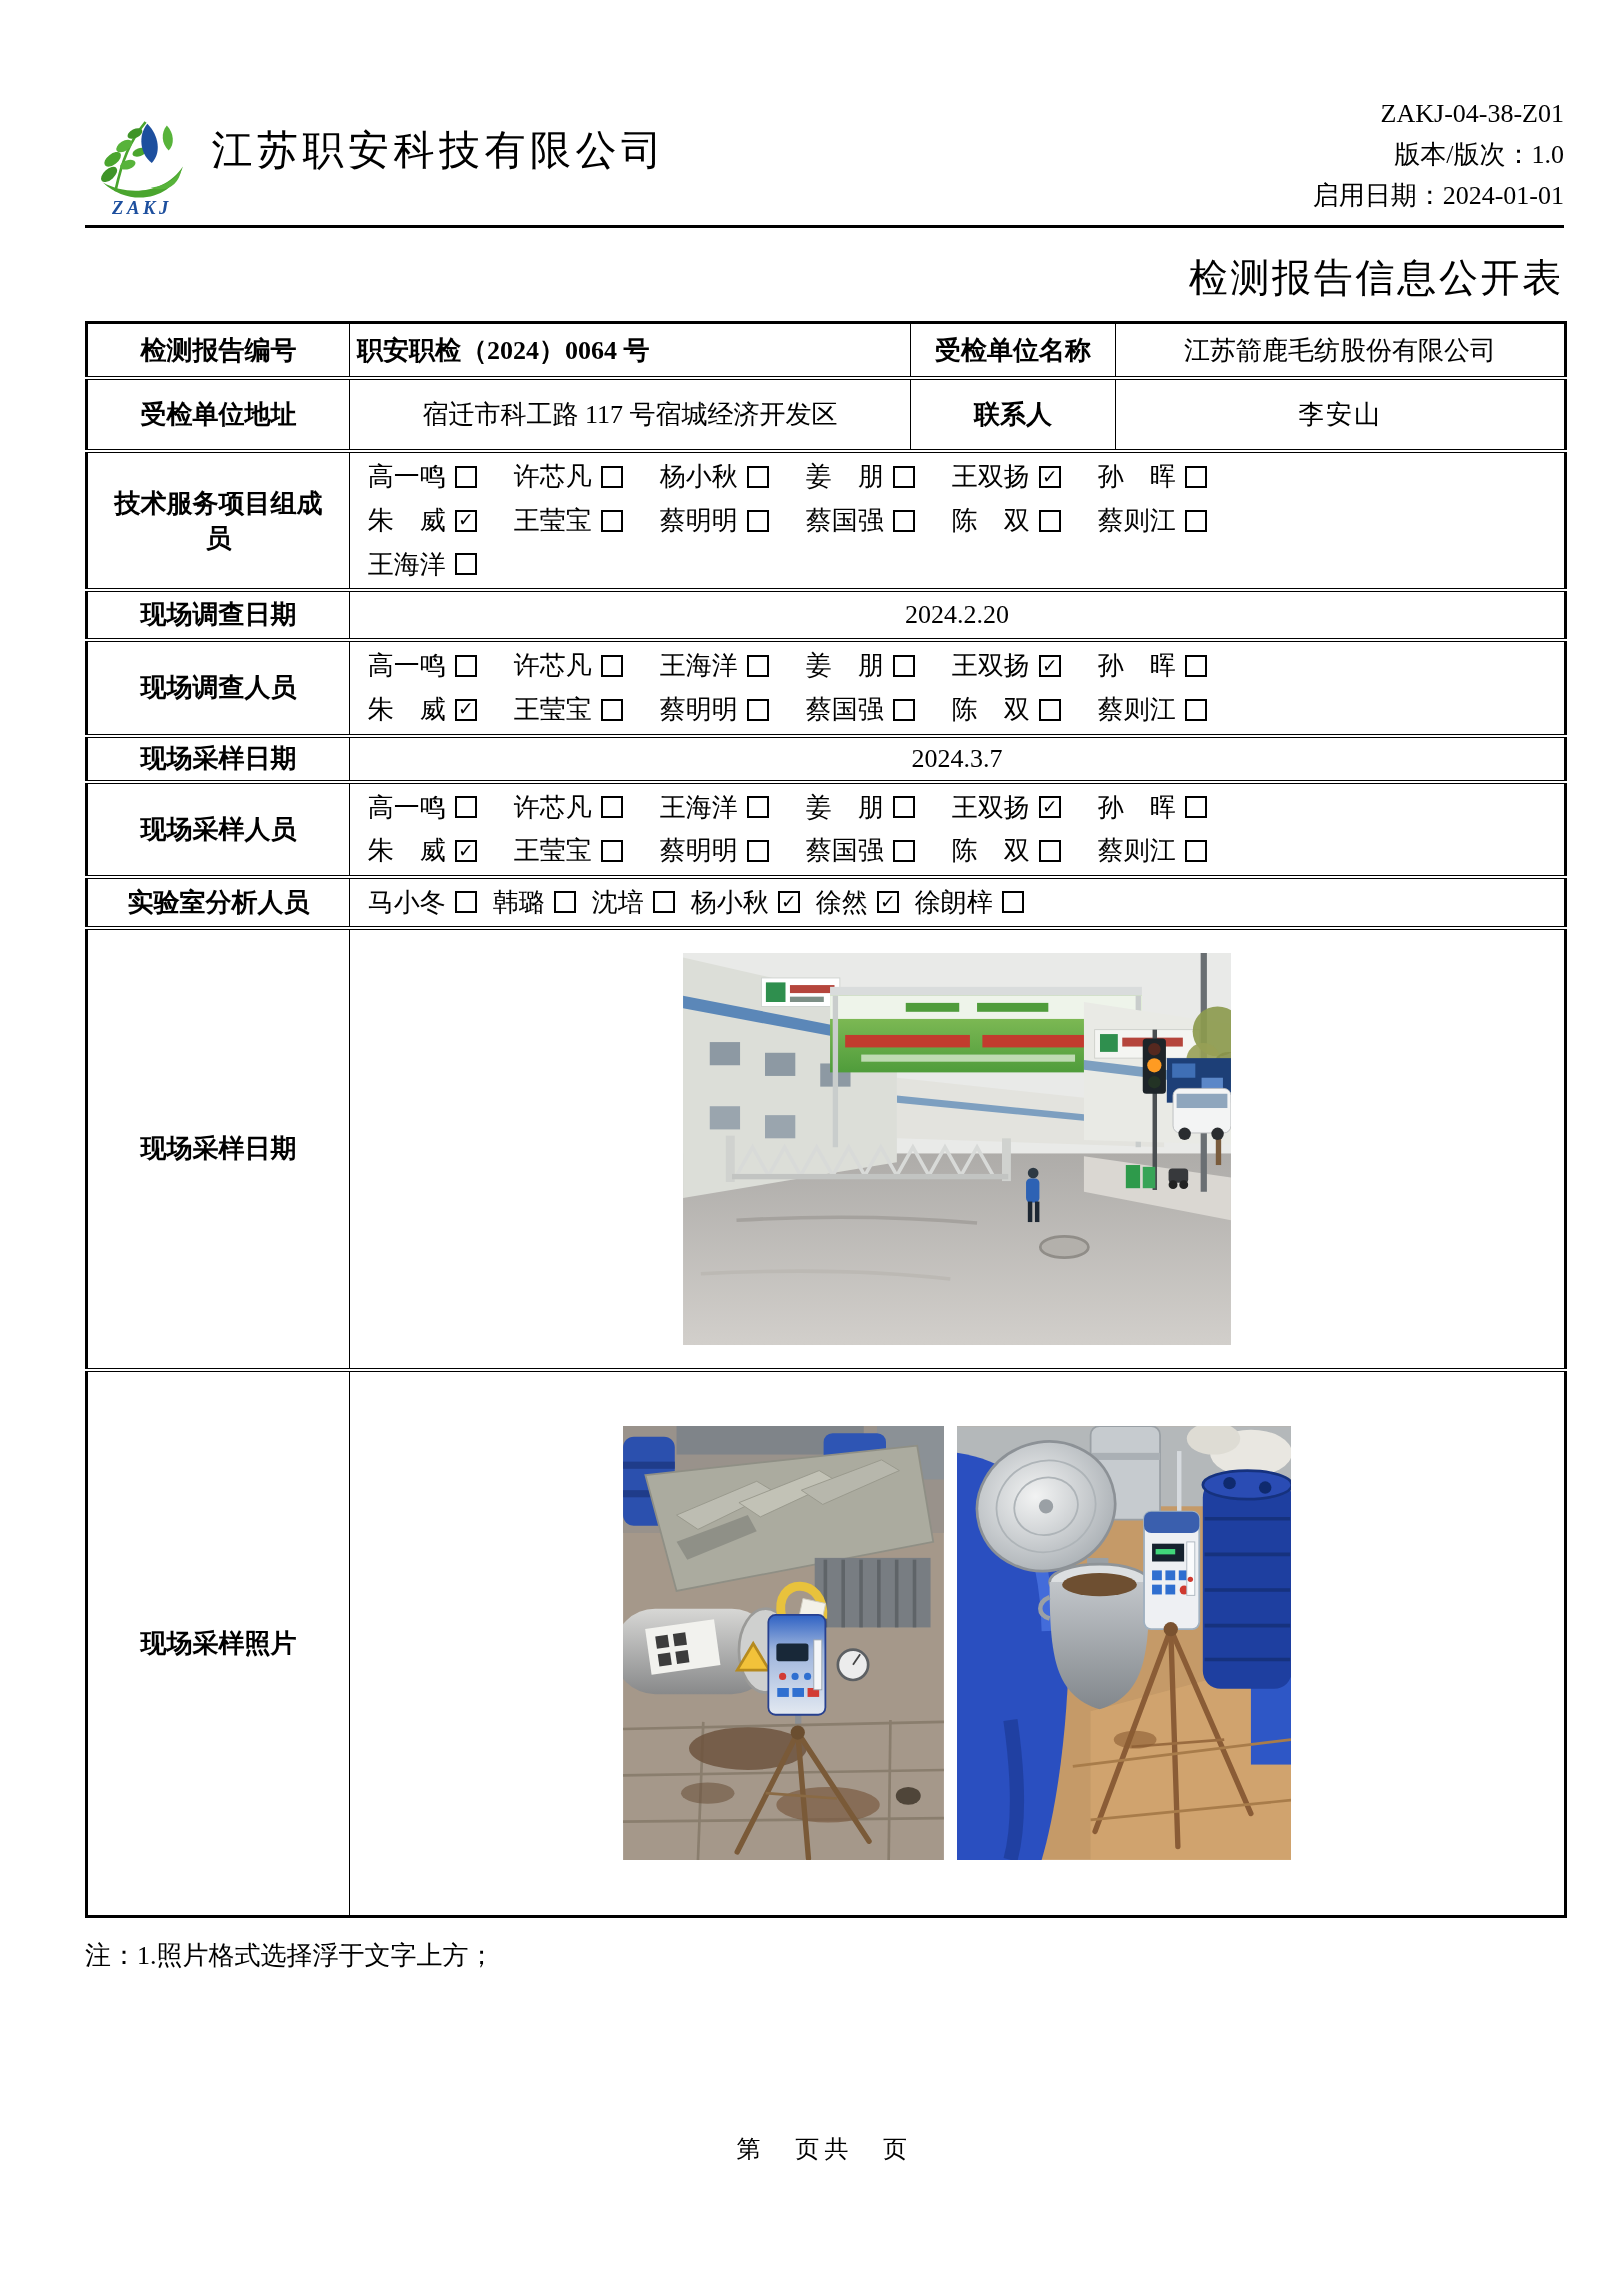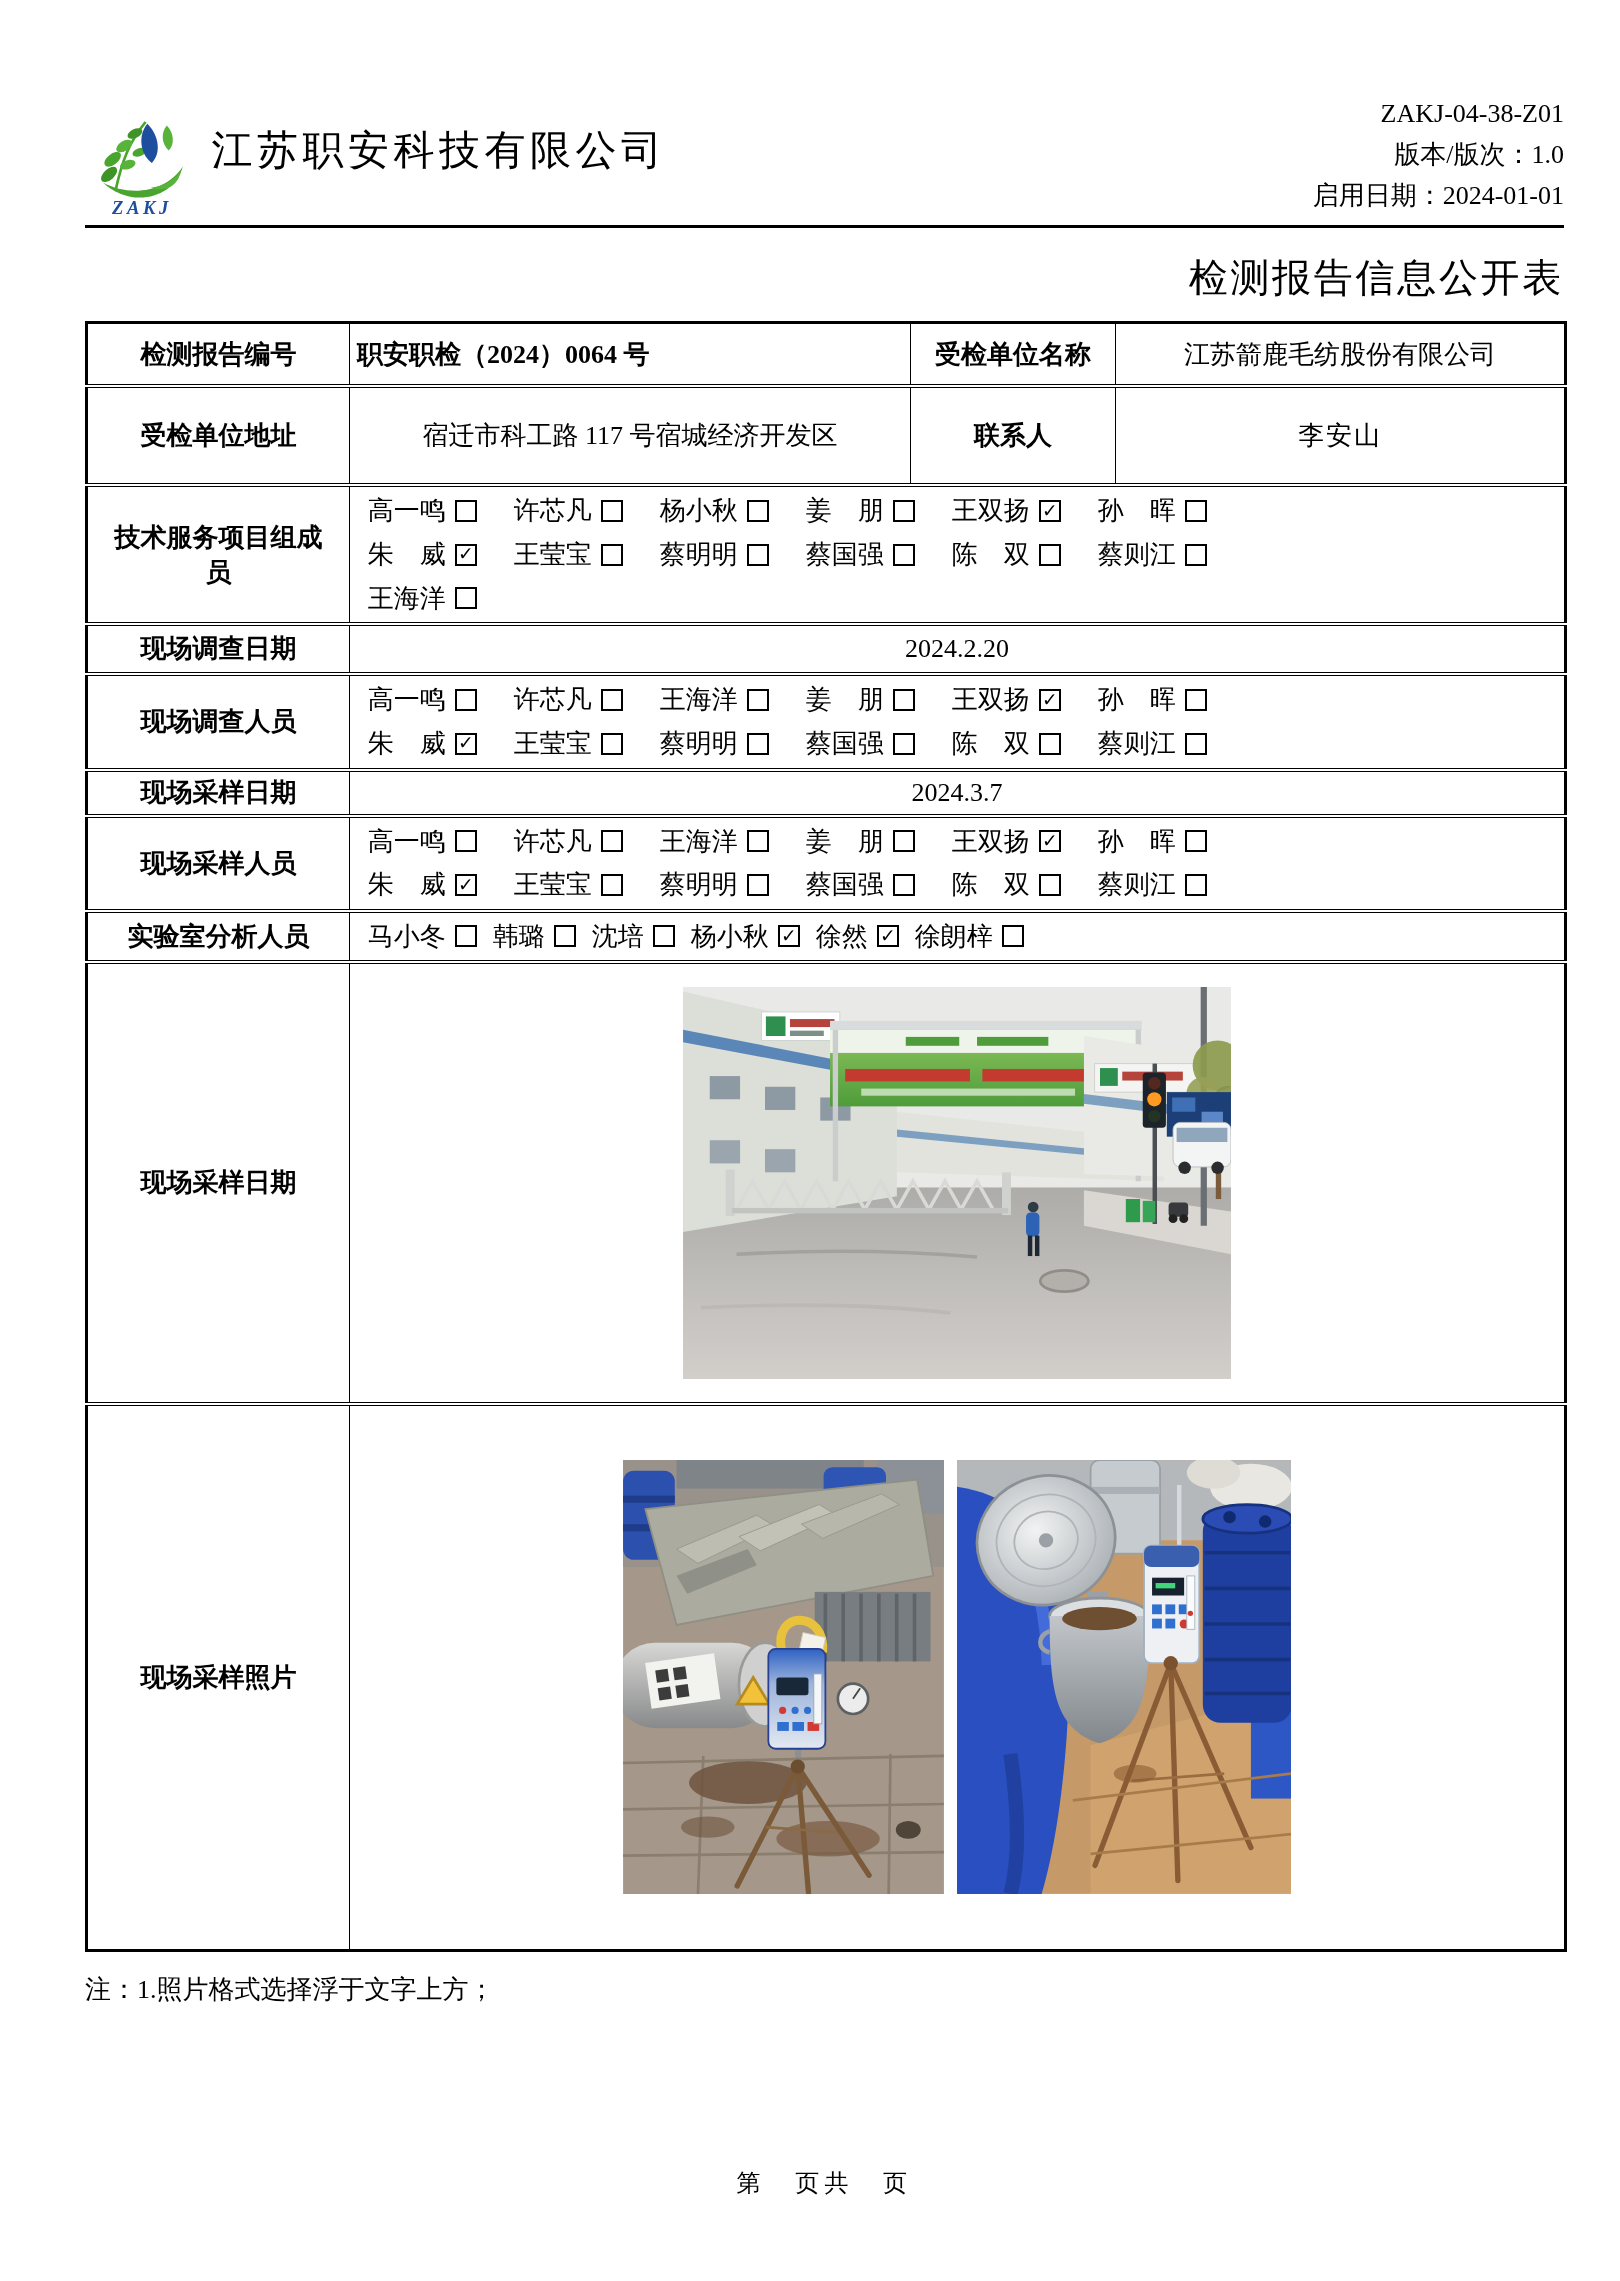--- a/index.html
+++ b/index.html
@@ -80,28 +80,28 @@
 
   <table class="form">
     <colgroup>
         <col style="width:263px">
         <col style="width:561px">
         <col style="width:205px">
         <col style="width:450px">
       </colgroup>
 
     <tbody>
-        <tr style="height:64px;">
+        <tr style="height:56px;">
       <th>检测报告编号</th>
       <td class="bold left">职安职检（2024）0064 号</td>
       <th>受检单位名称</th>
       <td class="center kai">江苏箭鹿毛纺股份有限公司</td>
     </tr>
 
-    <tr style="height:99px;">
+    <tr style="height:73px;">
       <th>受检单位地址</th>
       <td class="center kai">宿迁市科工路 117 号宿城经济开发区</td>
       <th>联系人</th>
       <td class="center big-kai">李安山</td>
     </tr>
 
     <tr style="height:125px;">
       <th>技术服务项目组成员</th>
       <td colspan="3">
         <div class="cbline">

